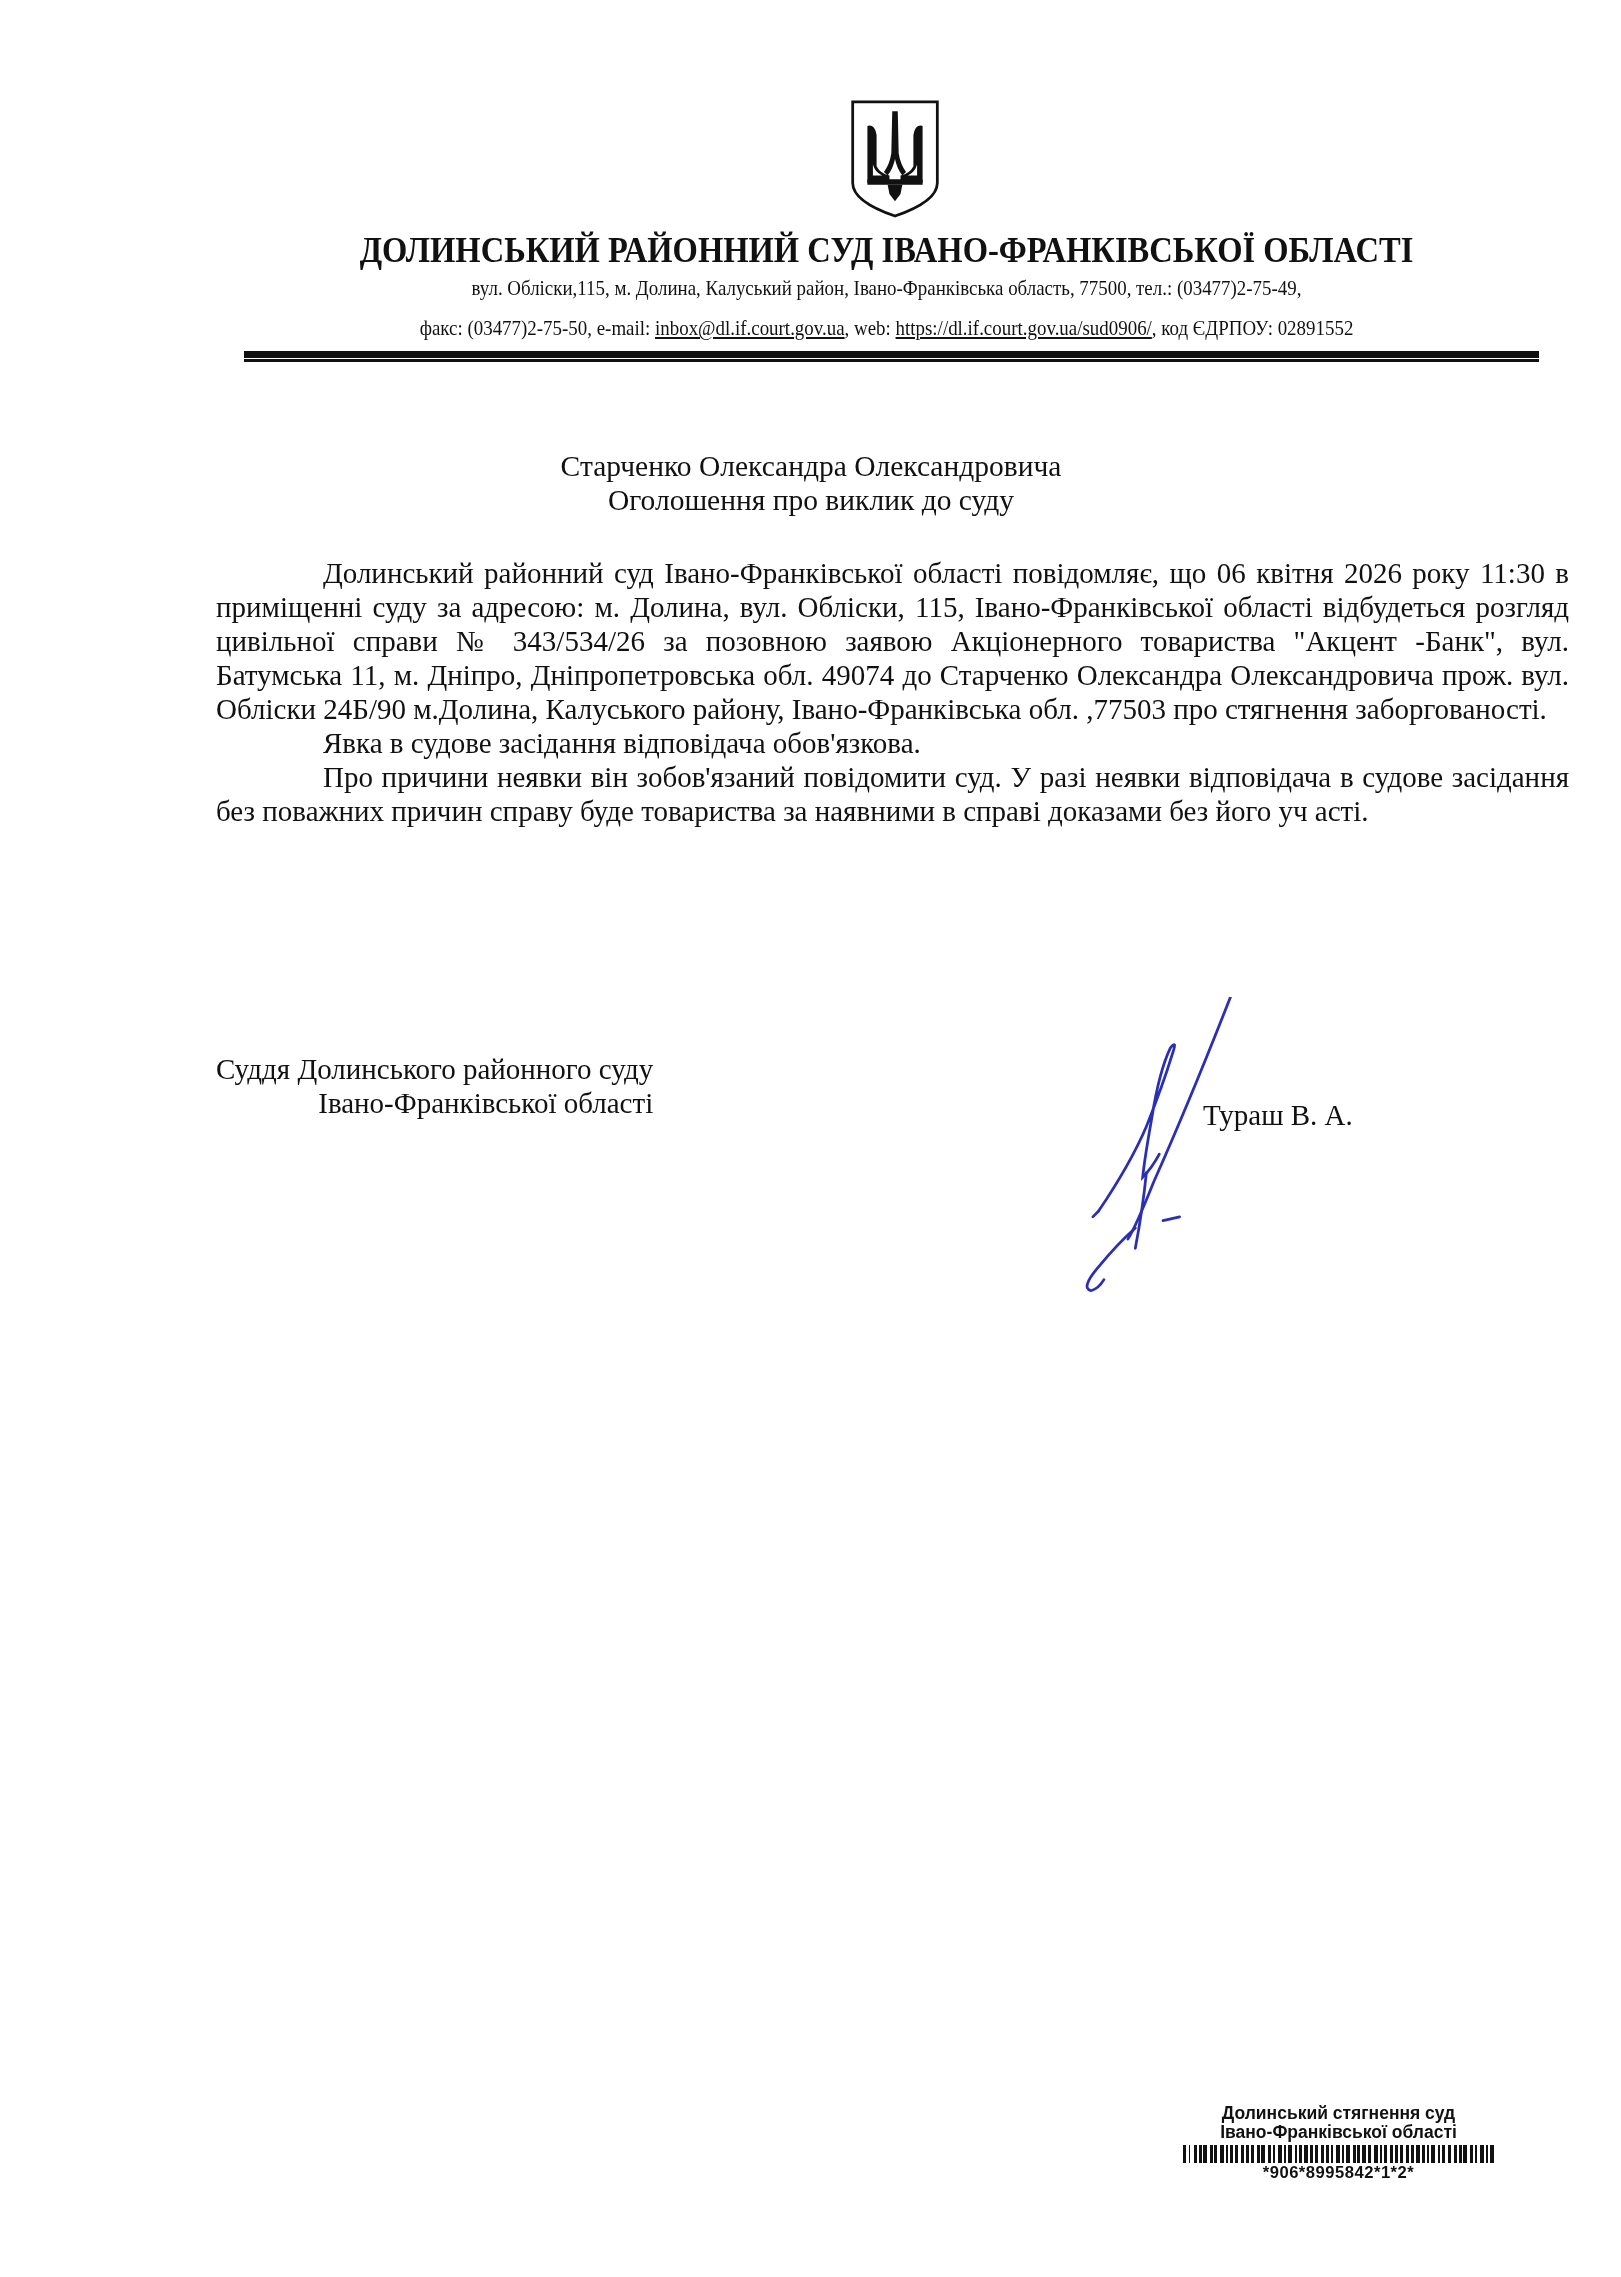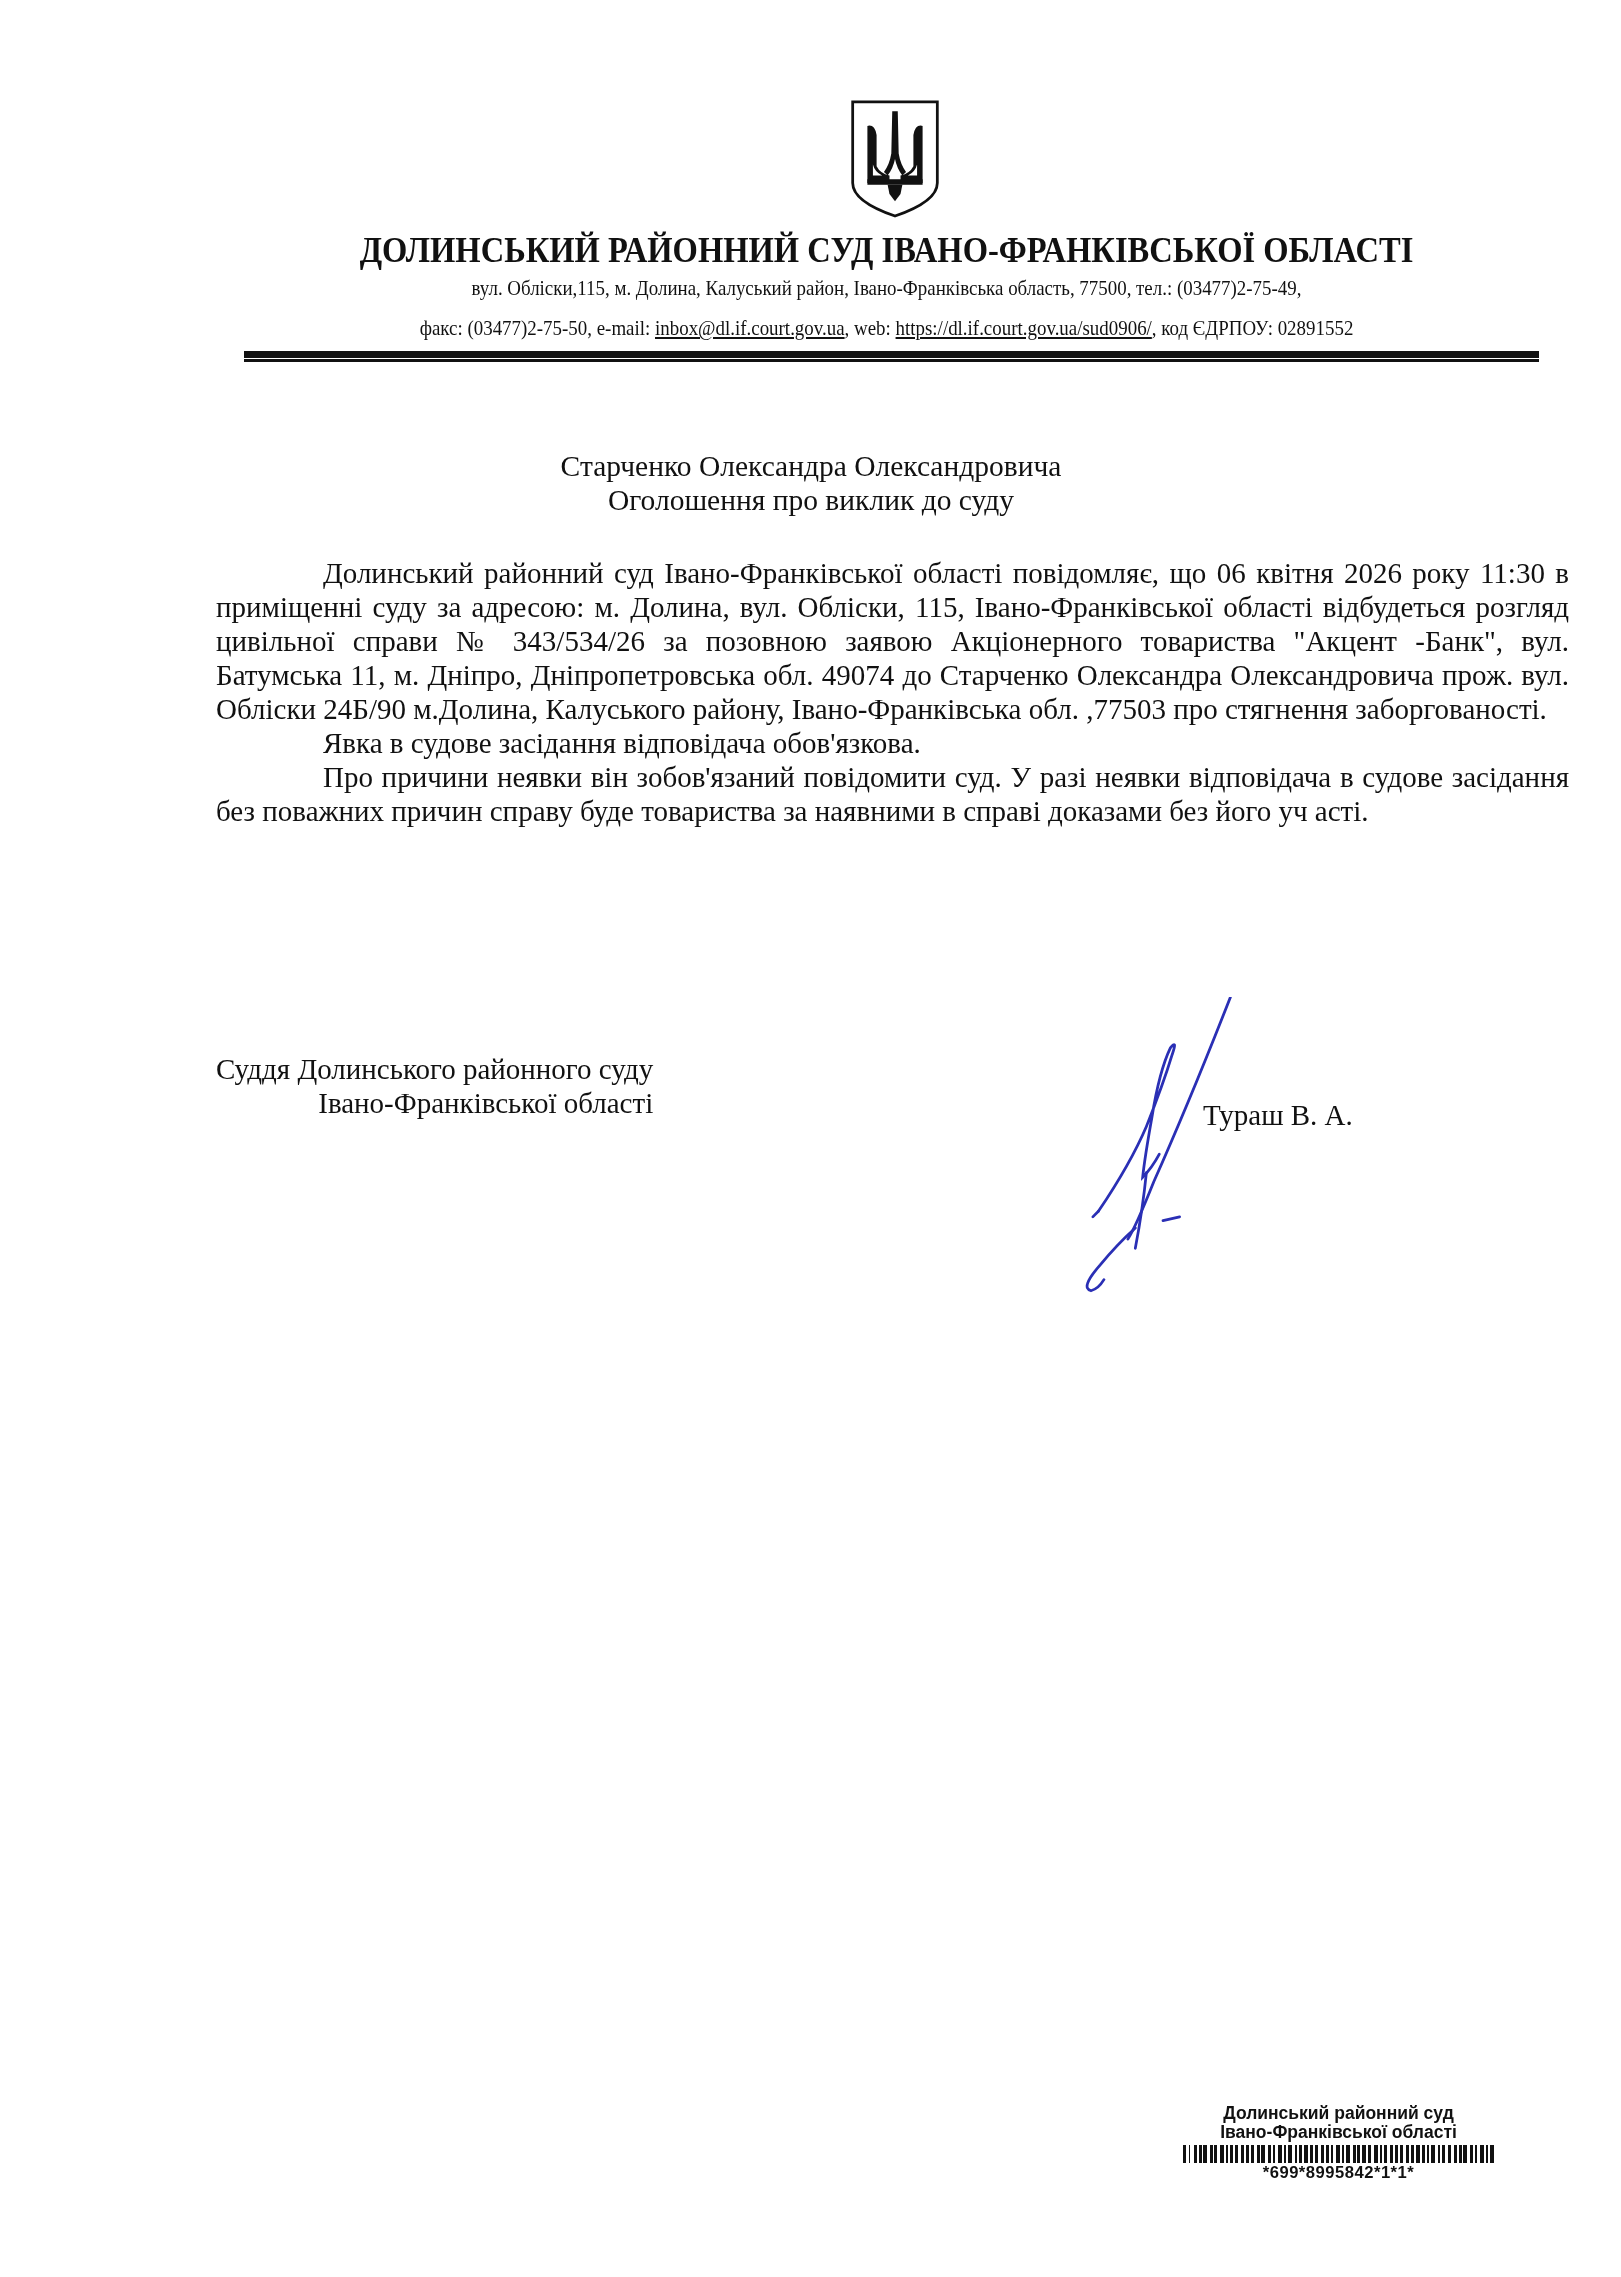--- a/index.html
+++ b/index.html
@@ -96,21 +96,21 @@
     <path d="M112 190 Q108 230 100 272"></path>
     <path d="M60 232 L54 238"></path>
     <path d="M100 250 Q80 268 62 290 Q40 315 52 318 Q60 316 66 306"></path>
     <path d="M130 242 L148 238"></path>
   </g>
 </svg>
 
 <div id="judge-name" class="serif">Тураш В. А.</div>
 
 <div id="stamp" class="sans">
-  <div class="s1">Долинський районний суд</div>
+  <div class="s1">Долинський стягнення суд</div>
   <div class="s2">Івано-Франківської області</div>
   <div id="barcode">
       <span style="width: 2.8px;"></span>
       <span class="sp" style="width: 2.8px;"></span>
       <span style="width: 0.9px;"></span>
       <span class="sp" style="width: 4.6px;"></span>
       <span style="width: 2.8px;"></span>
       <span class="sp" style="width: 1.8px;"></span>
       <span style="width: 2.8px;"></span>
       <span class="sp" style="width: 1.8px;"></span>
@@ -217,15 +217,15 @@
       <span style="width: 2.8px;"></span>
       <span class="sp" style="width: 1.8px;"></span>
       <span style="width: 2.8px;"></span>
       <span class="sp" style="width: 2.8px;"></span>
       <span style="width: 3.7px;"></span>
       <span class="sp" style="width: 1.8px;"></span>
       <span style="width: 2.8px;"></span>
       <span class="sp" style="width: 1.8px;"></span>
       <span style="width: 3.7px;"></span>
     </div>
-  <div class="s3">*699*8995842*1*1*</div>
+  <div class="s3">*906*8995842*1*2*</div>
 </div>
 
 
 </body></html>

